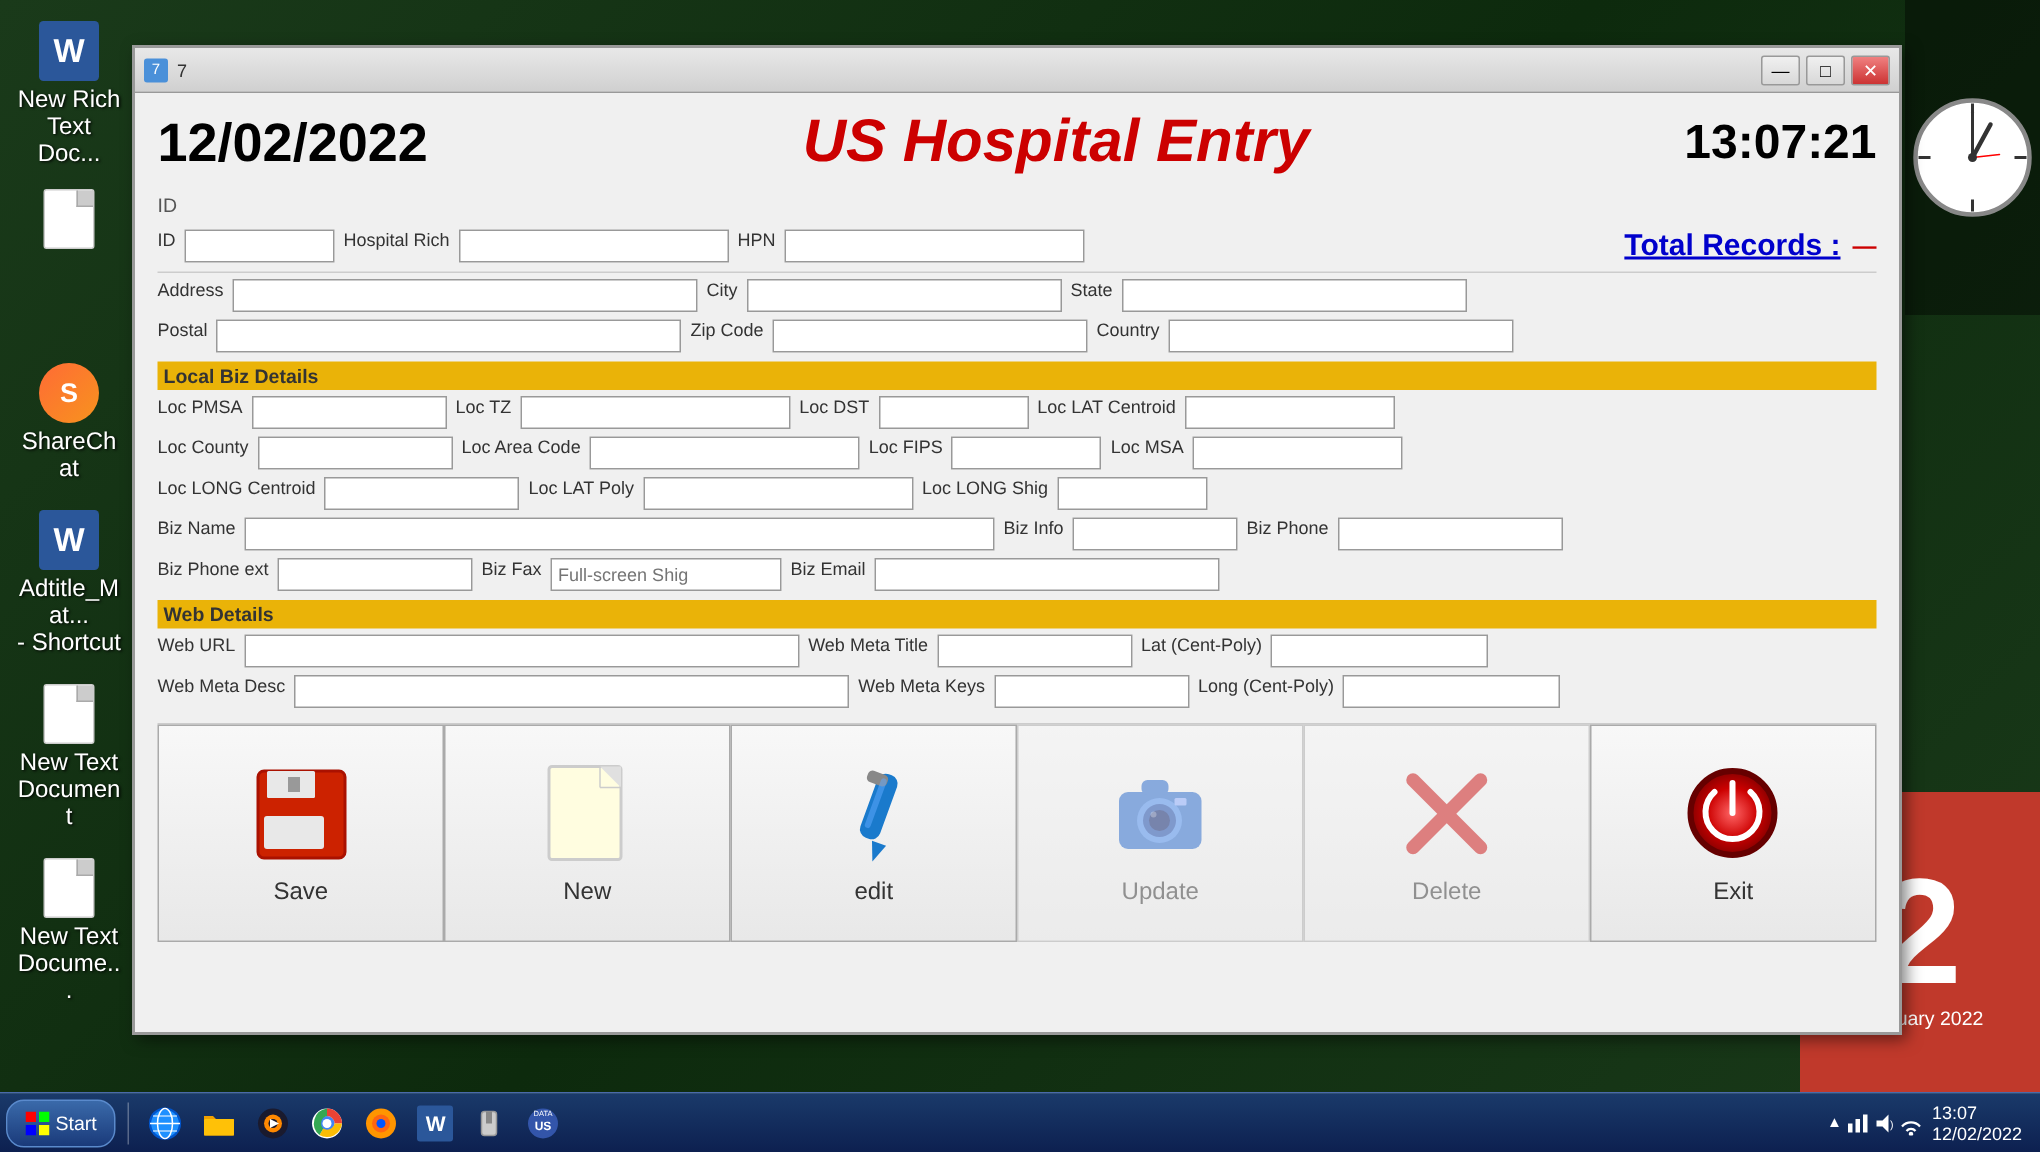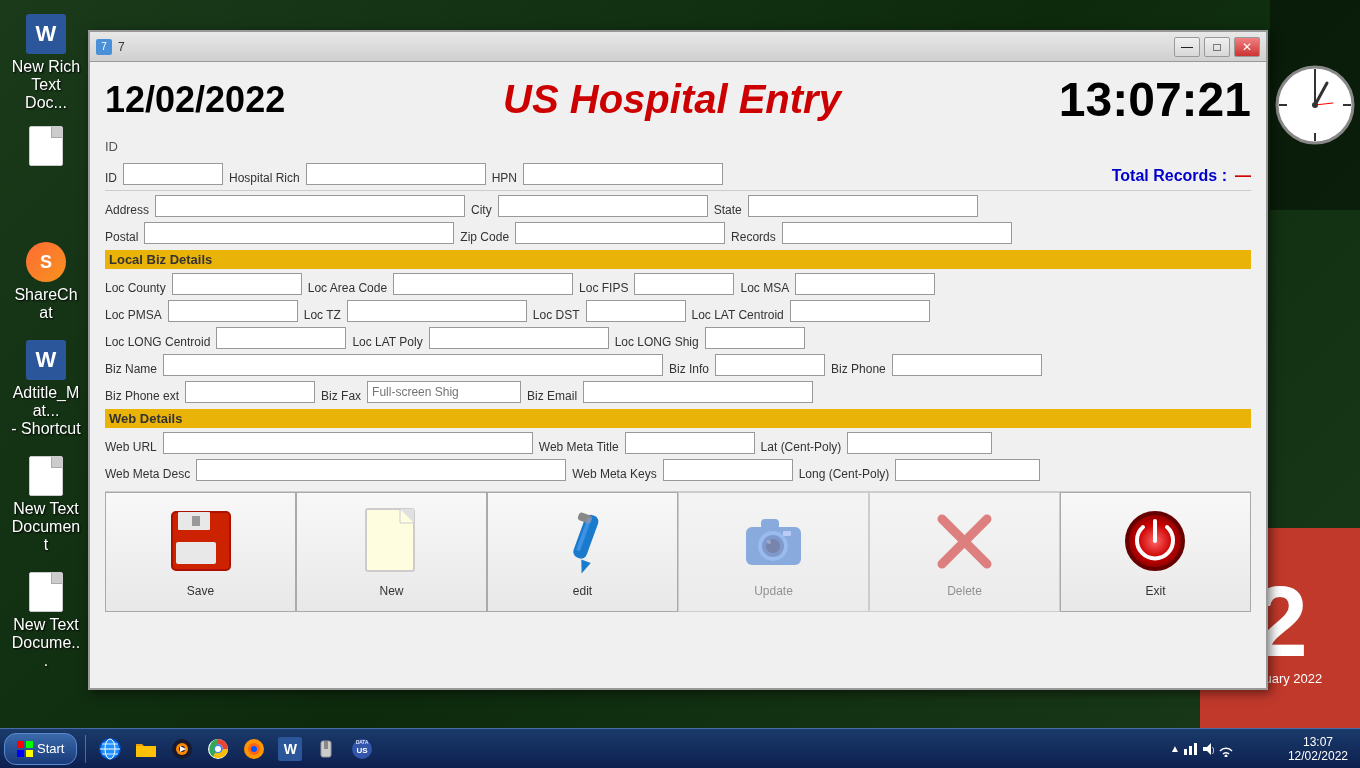--- a/index.html
+++ b/index.html
@@ -213,21 +213,21 @@
     }
 
     .app-title {
       font-size: 40px;
       font-weight: bold;
       color: #cc0000;
       font-style: italic;
     }
 
     .app-time {
-      font-size: 48px;
+      font-size: 32px;
       font-weight: bold;
       color: #000;
       text-align: right;
     }
 
     
     .section-label {
       font-size: 12px;
       color: #333;
       margin-bottom: 4px;
@@ -254,21 +254,22 @@
     .total-records {
       display: flex;
       align-items: center;
       gap: 8px;
       font-size: 16px;
     }
 
     .total-label {
       color: #0000cc;
       font-weight: bold;
-      font-size: 16px;
+      font-size: 20px;
+      text-decoration: underline;
     }
 
     .total-value {
       color: #cc0000;
       font-weight: bold;
       font-size: 16px;
     }
 
     
     .section-header {
@@ -290,30 +291,30 @@
     
     .buttons-row {
       display: flex;
       gap: 0;
       margin-top: 10px;
       border-top: 1px solid #ccc;
     }
 
     .action-btn {
       flex: 1;
-      height: 120px;
+      height: 145px;
       border: 1px solid #aaa;
       background: linear-gradient(to bottom, #f8f8f8, #e8e8e8);
       cursor: pointer;
       display: flex;
       flex-direction: column;
       align-items: center;
       justify-content: center;
       gap: 8px;
-      font-size: 12px;
+      font-size: 16px;
       color: #333;
     }
 
     .btn-icon {
       width: 70px;
       height: 70px;
       display: flex;
       align-items: center;
       justify-content: center;
     }
@@ -359,22 +360,21 @@
       margin-left: auto;
       display: flex;
       align-items: center;
       gap: 6px;
       padding-right: 8px;
     }
 
     .taskbar-clock {
       color: white;
       font-size: 12px;
-      text-align: center;
-      margin-left: 48px;
+      text-align: left;
     }
 
     .taskbar-icons-group {
       display: flex;
       align-items: center;
       gap: 2px;
     }
 
     
     .taskbar-app {
@@ -382,21 +382,21 @@
       height: 32px;
       border-radius: 4px;
       display: flex;
       align-items: center;
       justify-content: center;
       cursor: pointer;
     }
 
     .form-grid-row {
       display: flex;
-      align-items: flex-end;
+      align-items: flex-start;
       flex-wrap: wrap;
       gap: 6px;
       margin-bottom: 5px;
     }
 
     .disabled-btn {
       opacity: 0.5;
     }
   </style>
 </head>
@@ -524,45 +524,45 @@
         <input class="form-input" style="width: 210px;" value="">
         <span class="field-label">State</span>
         <input class="form-input" style="width: 230px;" value="">
       </div>
 
       <div class="form-grid-row">
         <span class="field-label">Postal</span>
         <input class="form-input" style="width: 310px;" value="">
         <span class="field-label">Zip Code</span>
         <input class="form-input" style="width: 210px;" value="">
-        <span class="field-label">Records</span>
+        <span class="field-label">Country</span>
         <input class="form-input" style="width: 230px;" value="">
       </div>
 
       <div class="section-header">Local  Biz Details</div>
+
+      <div class="form-grid-row">
+        <span class="field-label">Loc PMSA</span>
+        <input class="form-input" style="width: 130px;" value="">
+        <span class="field-label">Loc TZ</span>
+        <input class="form-input" style="width: 180px;" value="">
+        <span class="field-label">Loc DST</span>
+        <input class="form-input" style="width: 100px;" value="">
+        <span class="field-label">Loc LAT Centroid</span>
+        <input class="form-input" style="width: 140px;" value="">
+      </div>
 
       <div class="form-grid-row">
         <span class="field-label">Loc County</span>
         <input class="form-input" style="width: 130px;" value="">
         <span class="field-label">Loc Area Code</span>
         <input class="form-input" style="width: 180px;" value="">
         <span class="field-label">Loc FIPS</span>
         <input class="form-input" style="width: 100px;" value="">
         <span class="field-label">Loc MSA</span>
-        <input class="form-input" style="width: 140px;" value="">
-      </div>
-
-      <div class="form-grid-row">
-        <span class="field-label">Loc PMSA</span>
-        <input class="form-input" style="width: 130px;" value="">
-        <span class="field-label">Loc TZ</span>
-        <input class="form-input" style="width: 180px;" value="">
-        <span class="field-label">Loc DST</span>
-        <input class="form-input" style="width: 100px;" value="">
-        <span class="field-label">Loc LAT Centroid</span>
         <input class="form-input" style="width: 140px;" value="">
       </div>
 
       <div class="form-grid-row">
         <span class="field-label">Loc LONG Centroid</span>
         <input class="form-input" style="width: 130px;" value="">
         <span class="field-label">Loc LAT Poly</span>
         <input class="form-input" style="width: 180px;" value="">
         <span class="field-label">Loc LONG Shig</span>
         <input class="form-input" style="width: 100px;" value="">

